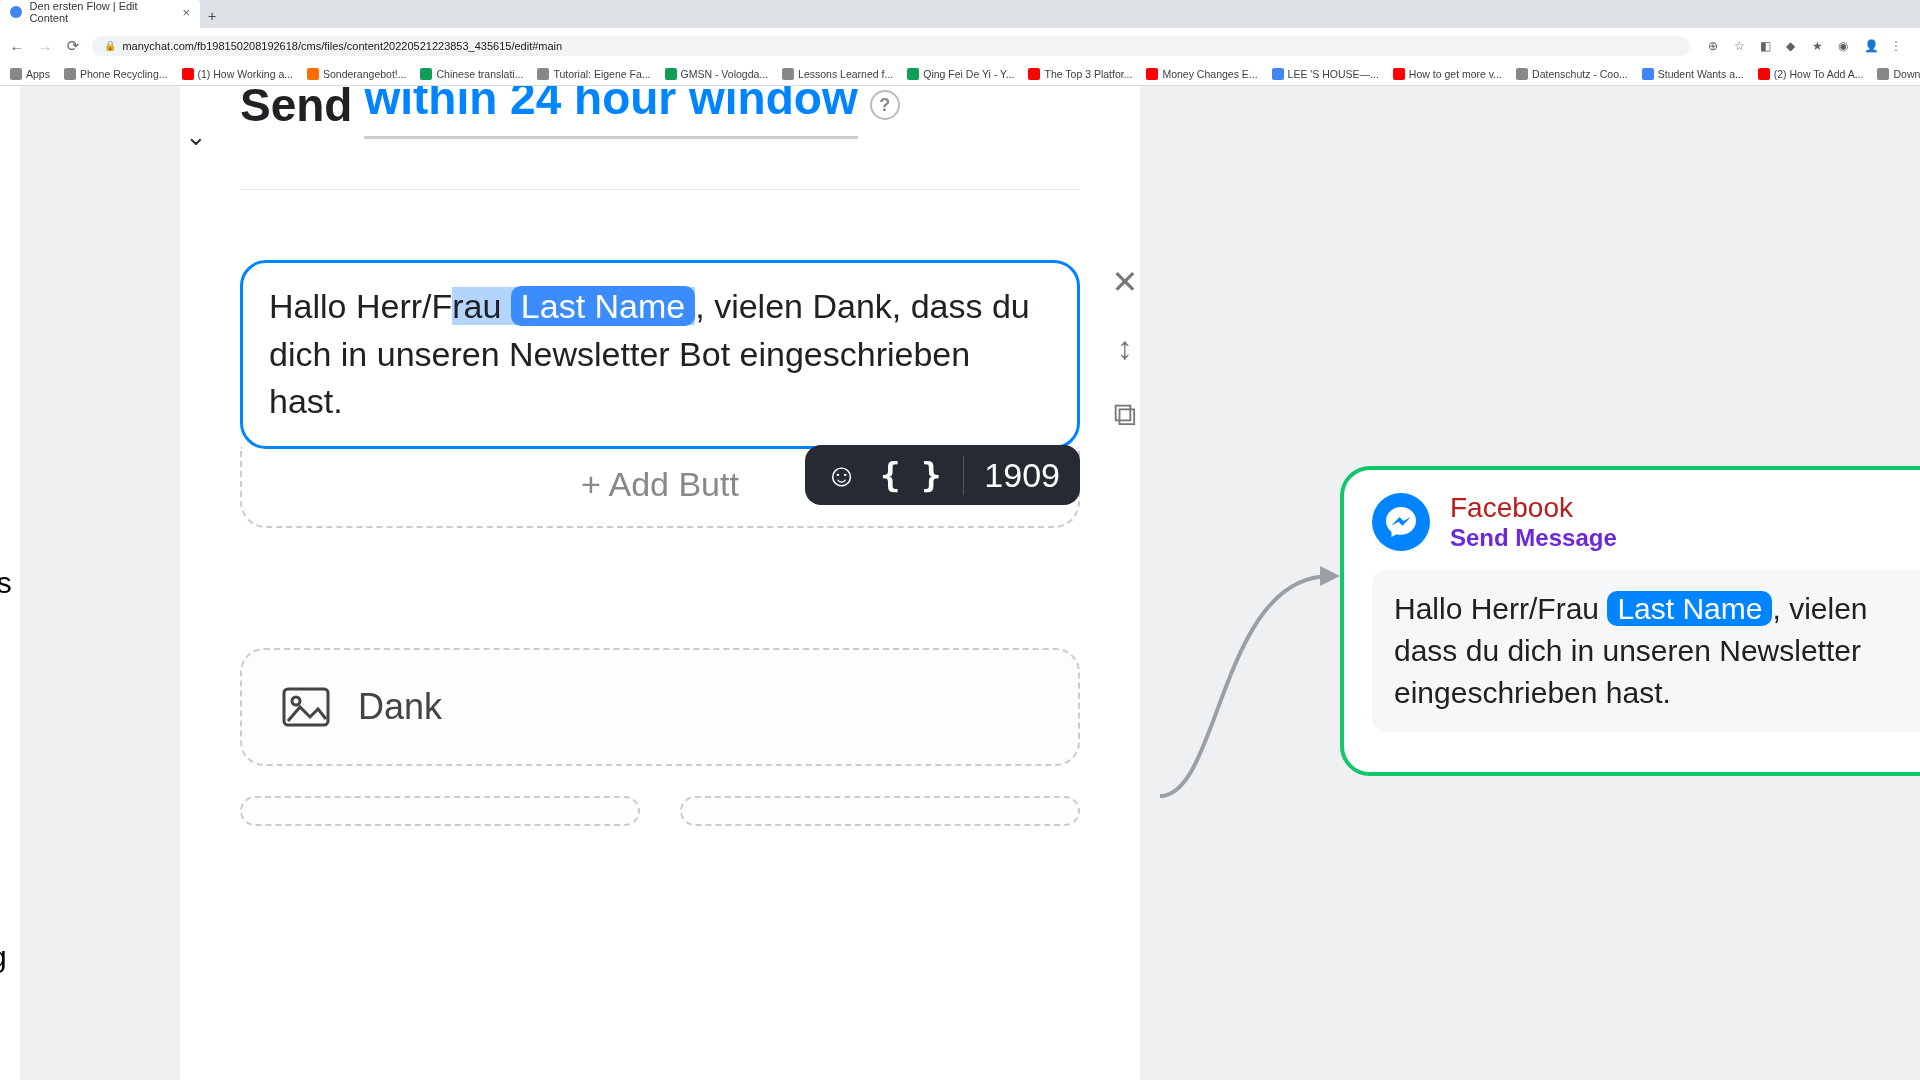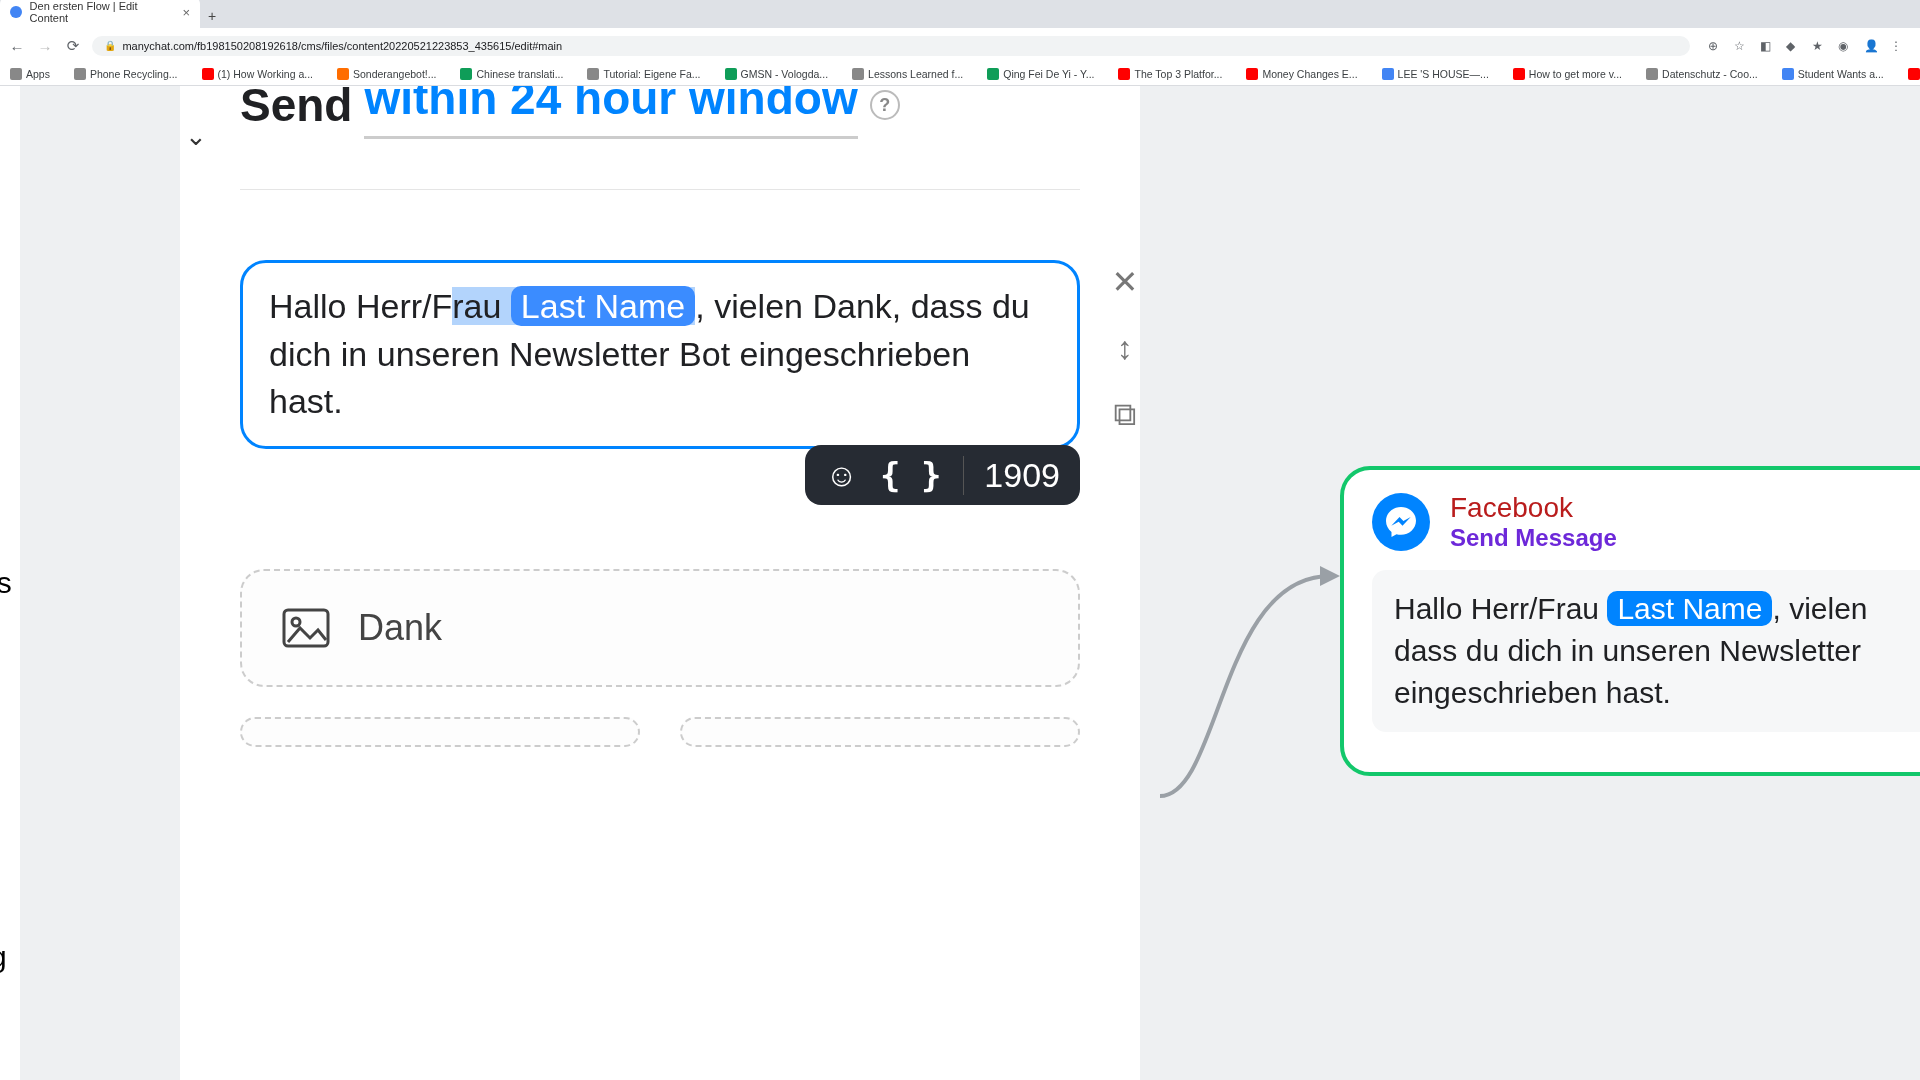--- a/index.html
+++ b/index.html
@@ -12,21 +12,21 @@
     .tab .favicon { width: 12px; height: 12px; background: #4285f4; border-radius: 50%; }
     .tab-close { color: #666; font-size: 13px; cursor: pointer; }
     .new-tab { padding: 4px 8px; color: #444; font-size: 14px; cursor: pointer; }
     .addr-bar { background: #fff; height: 34px; display: flex; align-items: center; padding: 0 8px; gap: 10px; border-top: 1px solid #fff; }
     .nav-btn { width: 18px; text-align: center; color: #5f6368; font-size: 15px; cursor: pointer; }
     .nav-btn.dis { color: #bbb; }
     .url-field { flex: 1; background: #f1f3f4; border-radius: 14px; padding: 4px 12px; font-size: 11px; color: #202124; display: flex; align-items: center; gap: 6px; }
     .lock { color: #5f6368; font-size: 10px; }
     .addr-icons { display: flex; gap: 12px; padding: 0 8px; }
     .addr-icons span { width: 14px; height: 14px; color: #5f6368; font-size: 12px; }
-    .bookmarks { background: #fff; height: 24px; display: flex; align-items: center; padding: 0 10px; gap: 24px; border-bottom: 1px solid #dadce0; }
+    .bookmarks { background: #fff; height: 24px; display: flex; align-items: center; padding: 0 10px; gap: 14px; border-bottom: 1px solid #dadce0; }
     .bm { font-size: 10.5px; color: #3c4043; display: flex; align-items: center; gap: 4px; white-space: nowrap; cursor: pointer; }
     .bm .ico { width: 12px; height: 12px; border-radius: 2px; }
     .ico.r { background: #ff0000; }
     .ico.g { background: #0f9d58; }
     .ico.b { background: #4285f4; }
     .ico.gr { background: #888; }
     .ico.o { background: #ff6d00; }
 
     
     .app { position: relative; width: 100%; height: calc(100% - 86px); background: #eef0f2; overflow: hidden; }
@@ -200,20 +200,23 @@
         <span class="link-part">within 24 hour window</span>
         <span class="help-circle">?</span>
       </div>
 
       <hr class="hr">
 
       <div class="msg-block-wrap">
         <div class="msg-box">
           <span>Hallo Herr/F</span><span class="sel-hl">rau </span><span class="sel-hl"><span class="var-chip">Last Name</span></span><span>, vielen Dank, dass du dich in unseren Newsletter Bot eingeschrieben hast.</span>
         </div>
+        <div class="add-btn-row">
+          <span>+ Add Butt</span>
+        </div>
 
         <div class="toolbar-float">
           <span class="smile">☺</span>
           <span class="braces">{ }</span>
           <span class="counter">1909</span>
         </div>
 
         <div class="side-actions">
           <div>✕</div>
           <div>↕</div>

